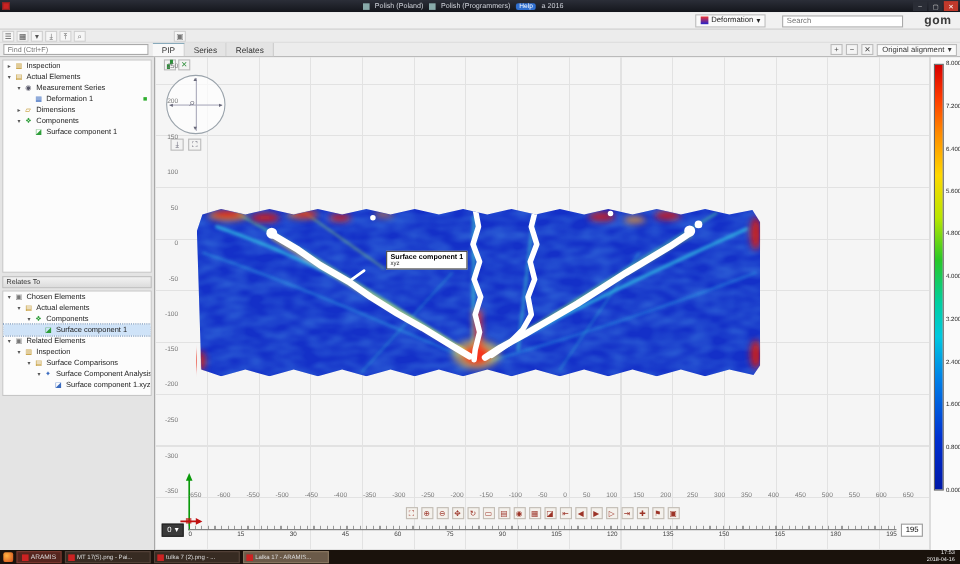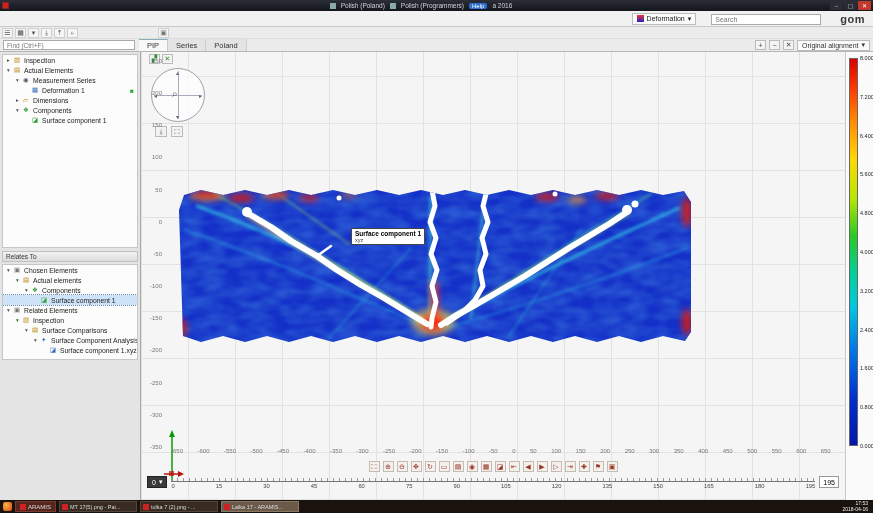--- a/index.html
+++ b/index.html
@@ -181,21 +181,21 @@
     </div>
   <span class="ticonbtn cam-btn">▣</span>
 </div>
 
 <div id="row2">
   <input class="find-input" placeholder="Find (Ctrl+F)" style="">
   <div class="tabs">
 
   <div class="tab active">PIP</div>
       <div class="tab">Series</div>
-      <div class="tab">Poland</div>
+      <div class="tab">Relates</div>
     </div>
   <div class="row2-right">
     <span class="sqbtn">+</span>
     <span class="sqbtn">−</span>
     <span class="sqbtn">✕</span>
     <div class="align-box">
       <span>Original alignment</span>
       <span>▾</span>
     </div>
   </div>

